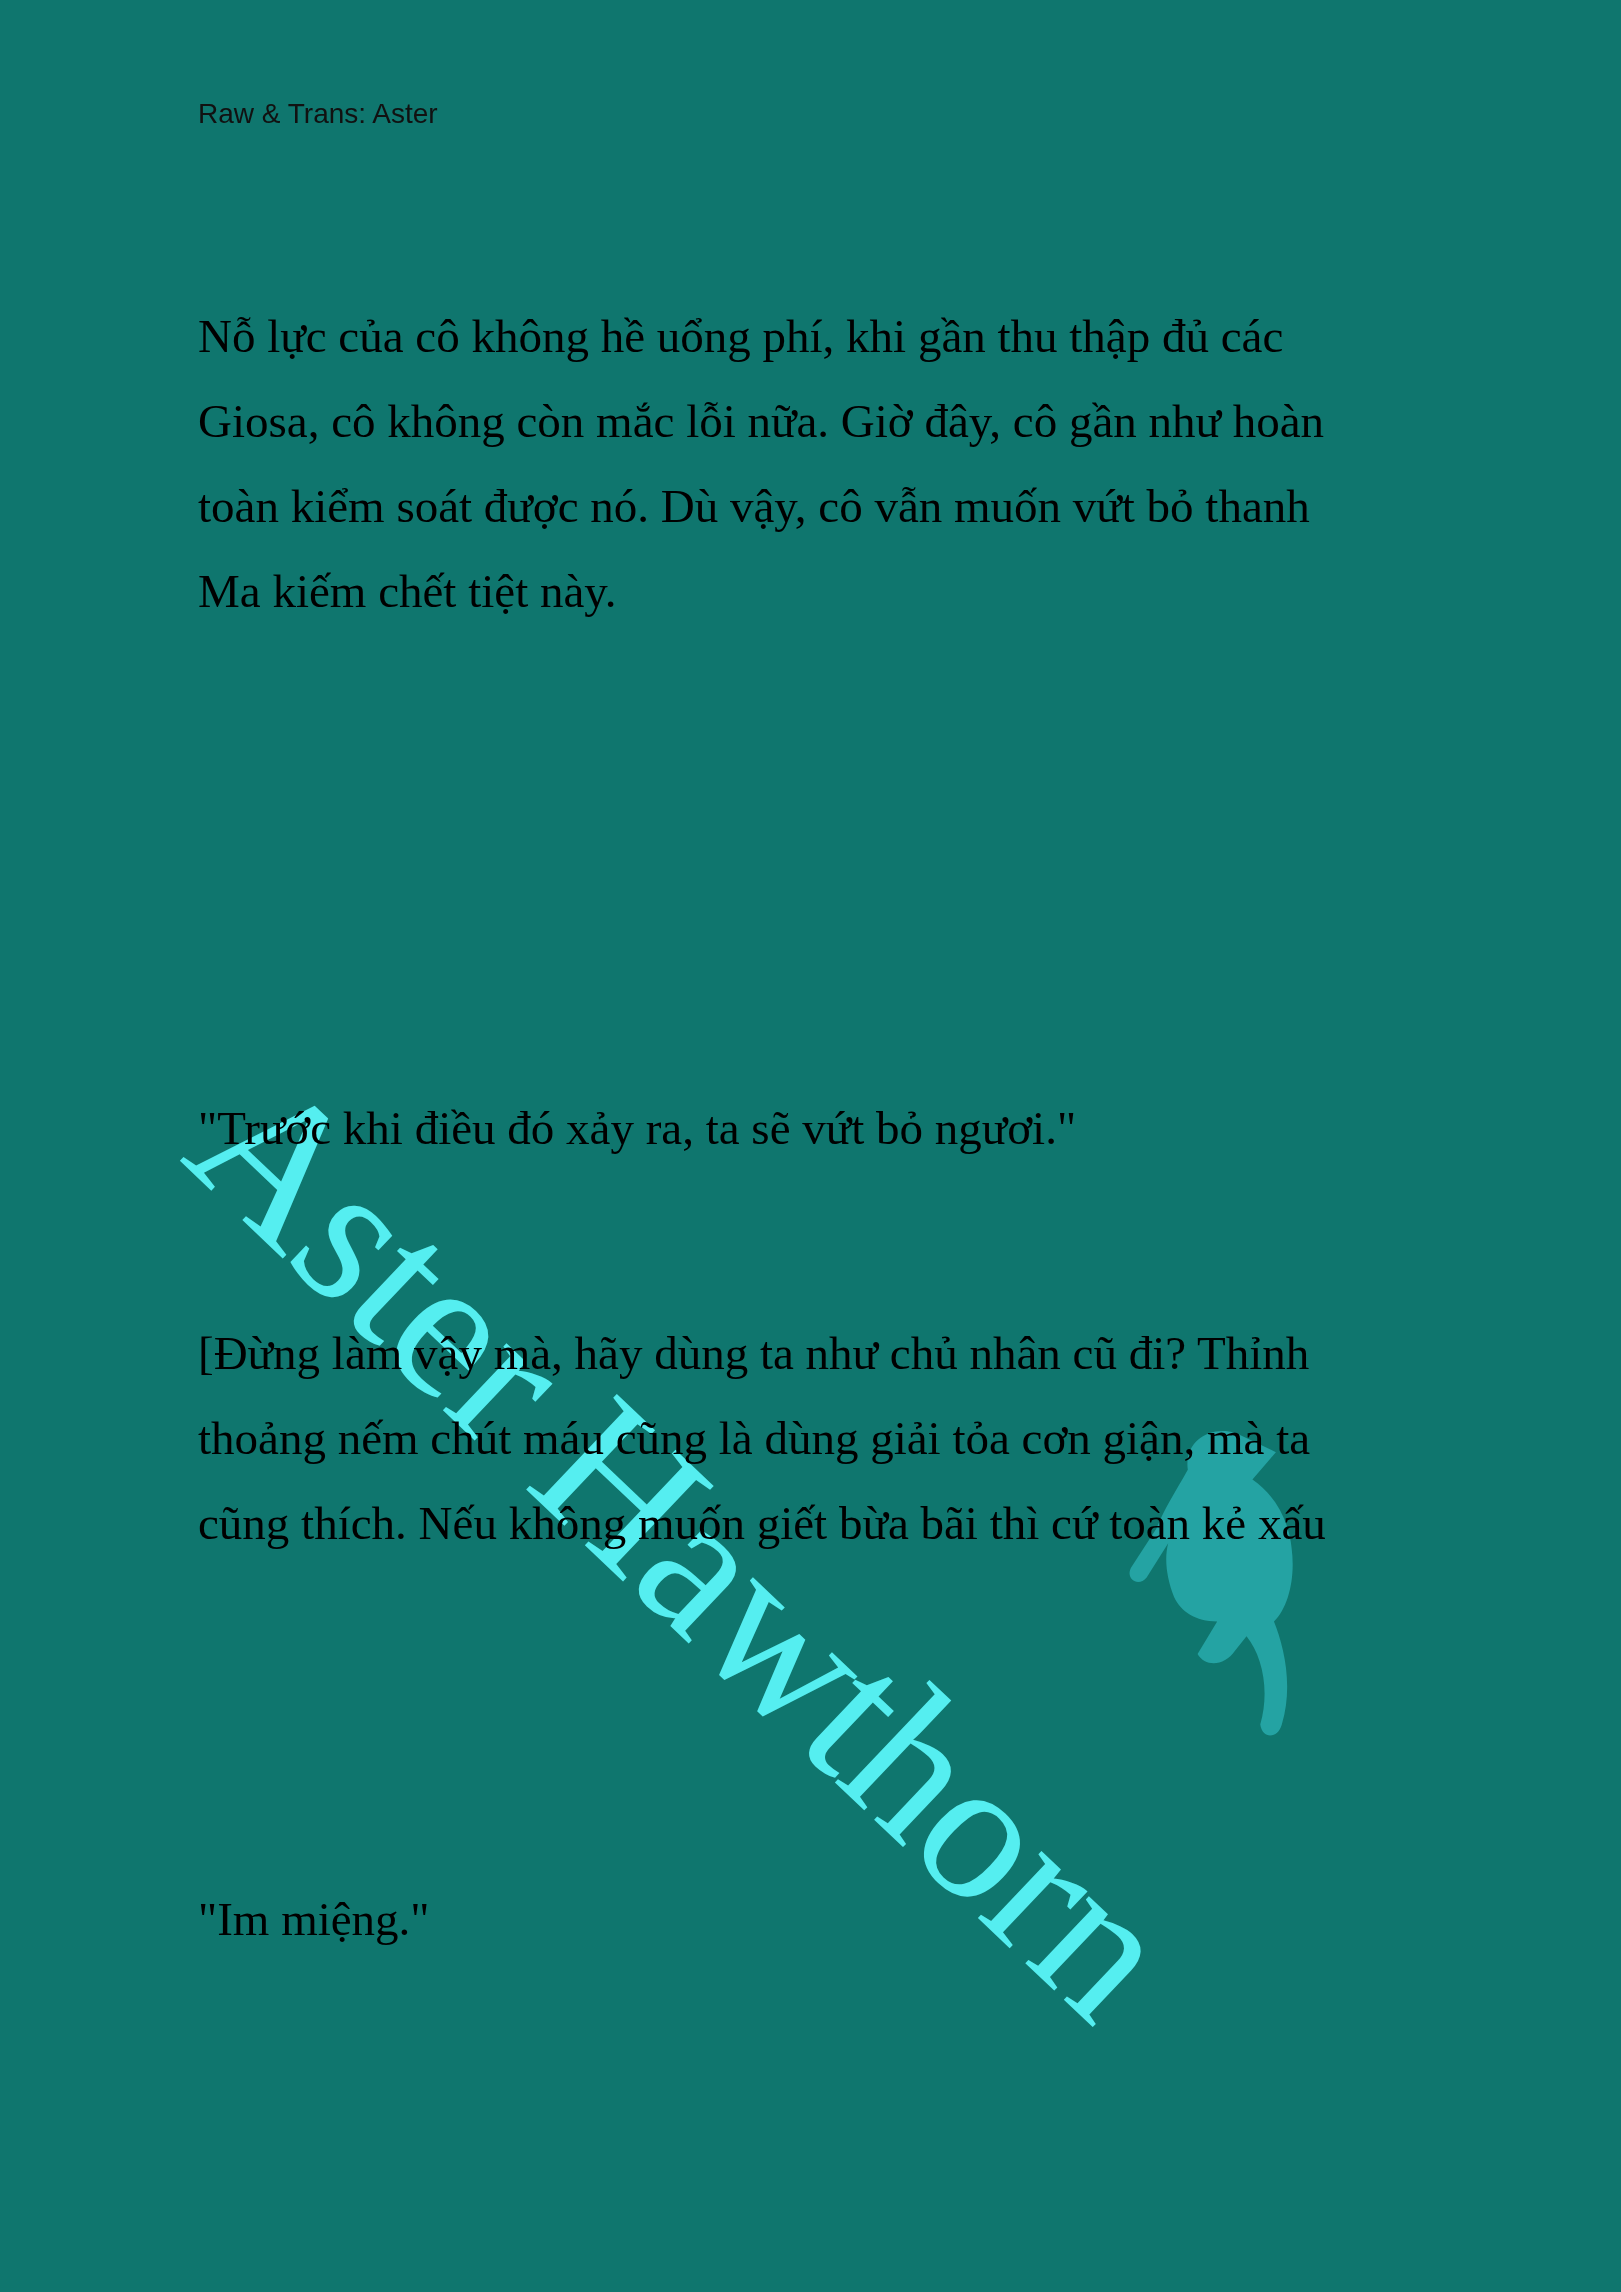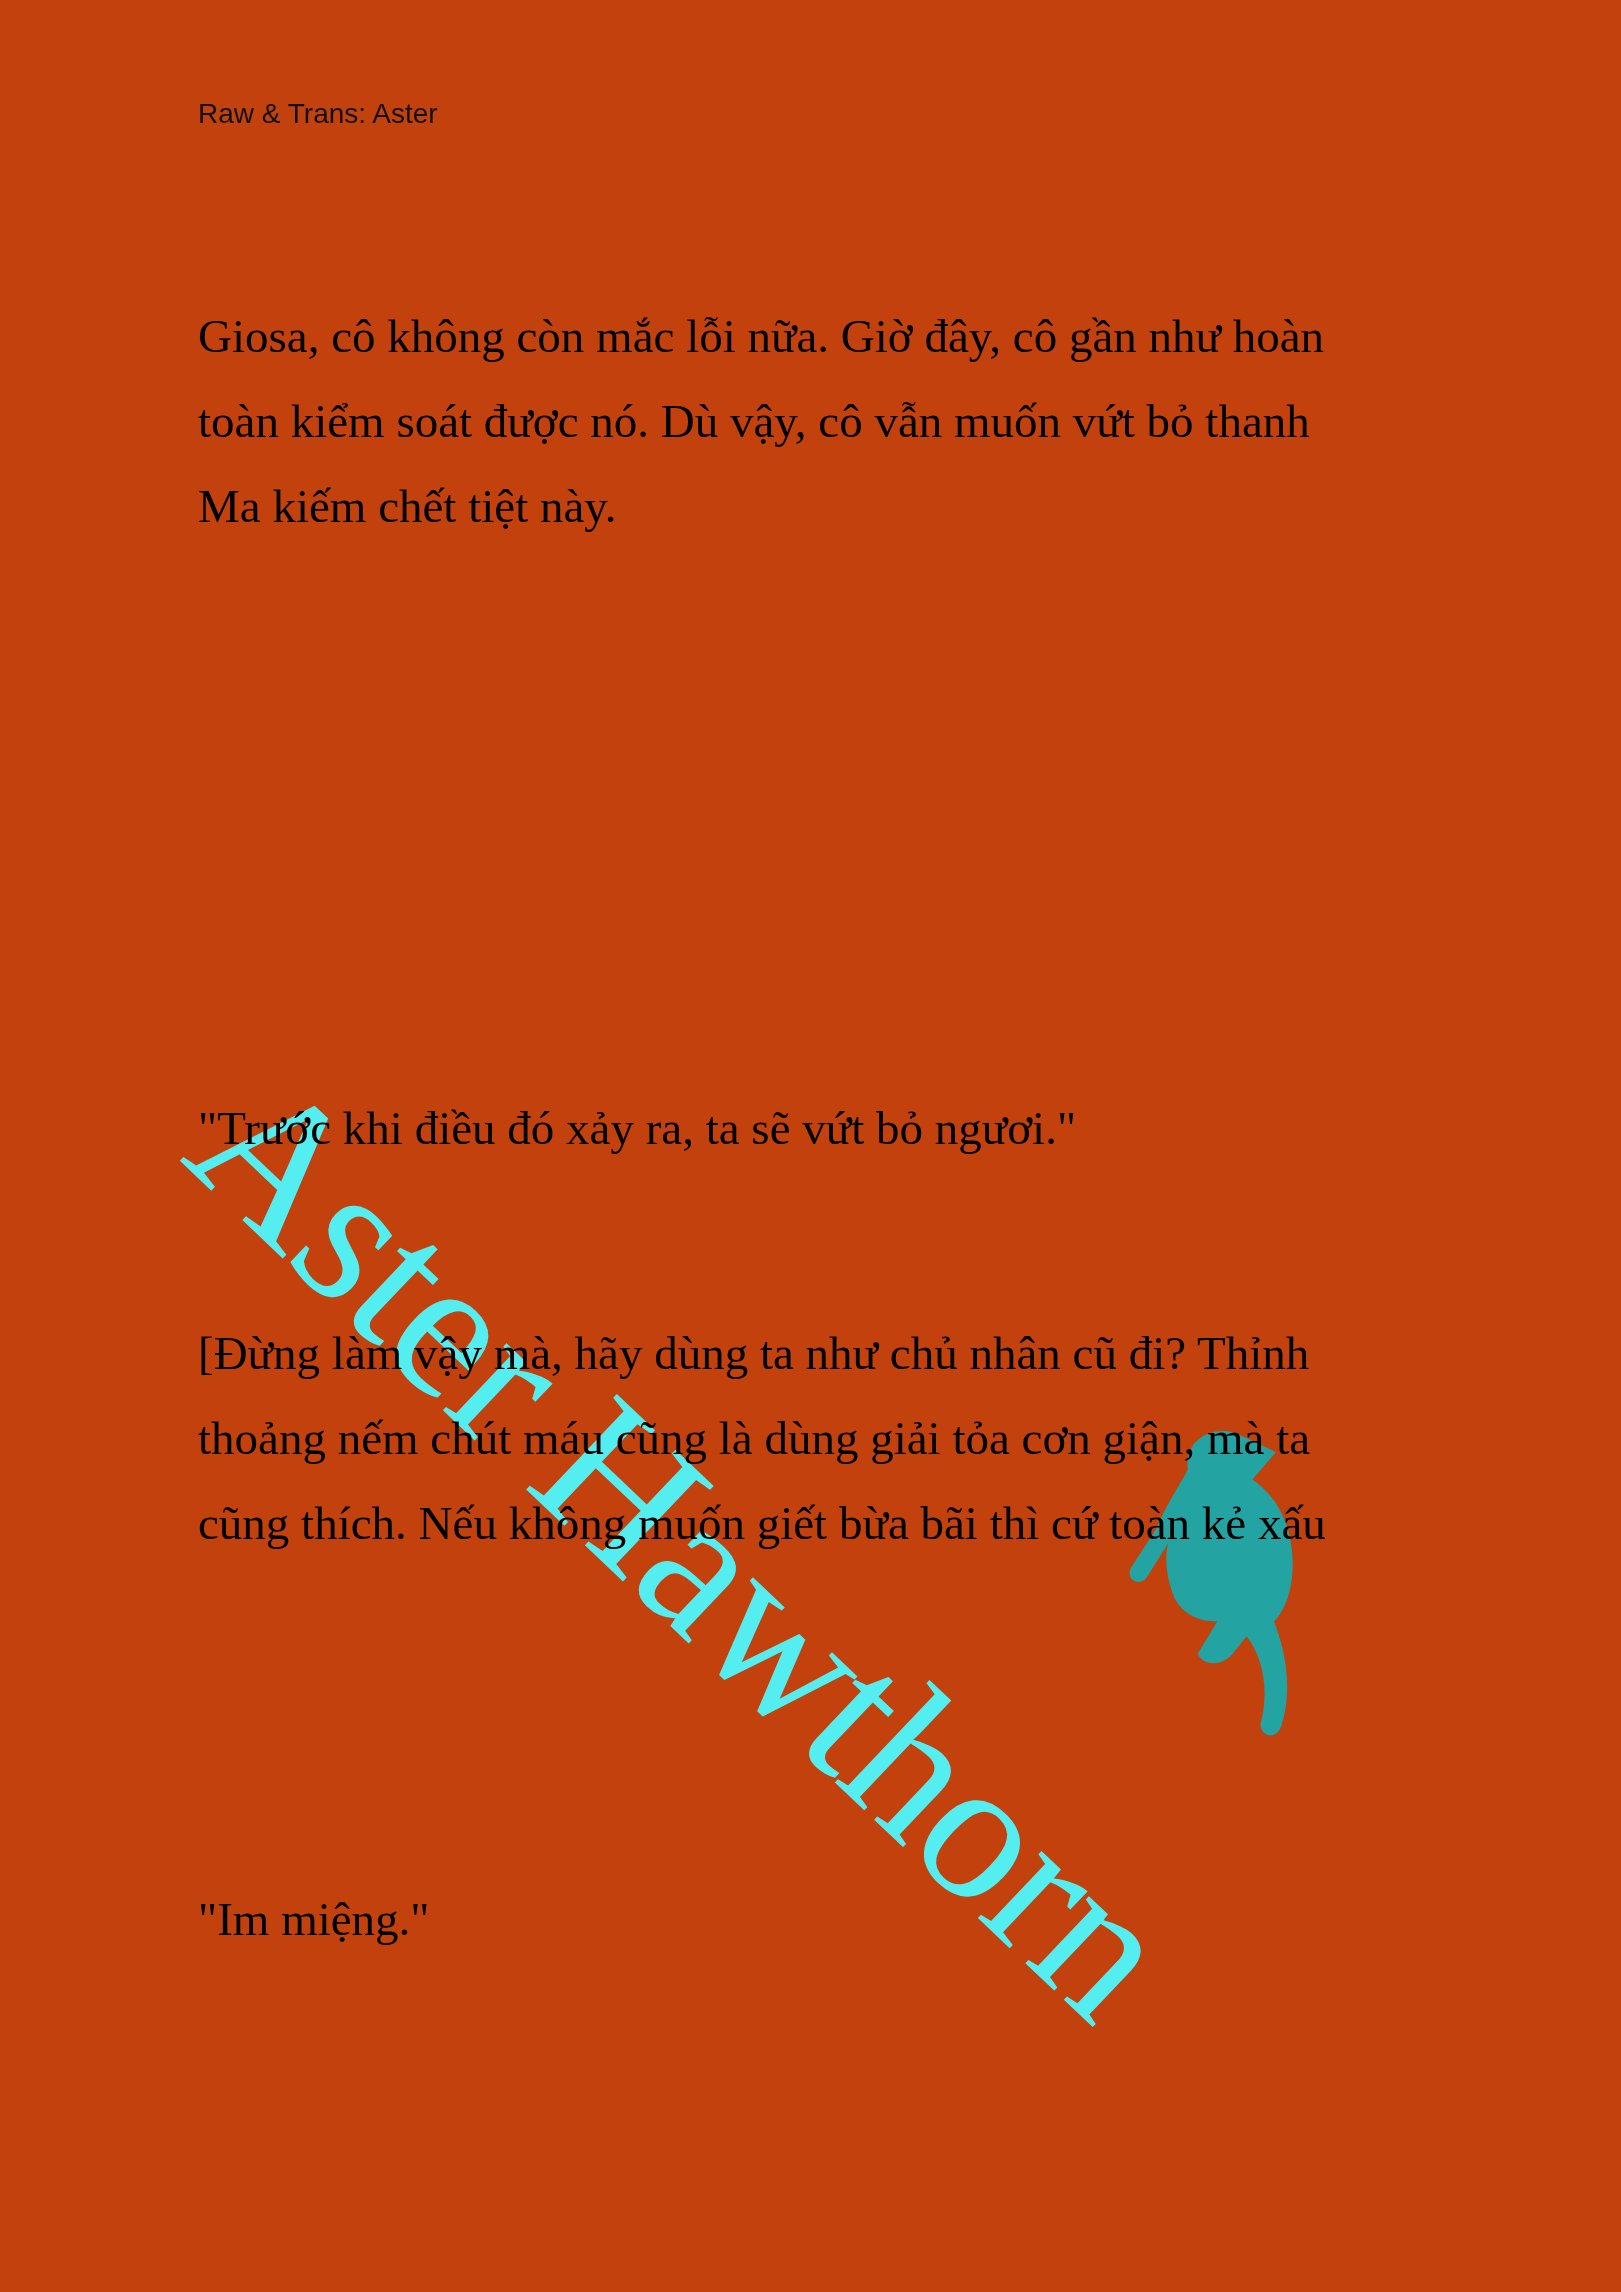--- a/index.html
+++ b/index.html
@@ -1,17 +1,17 @@
 <!DOCTYPE html>
 <html style="--wm-color: #55EEF0;"><head>
 <meta charset="utf-8">
 <style>
   html, body { margin: 0; padding: 0; background: #ffffff; }
   body { width: 1621px; height: 2293px; position: relative; overflow: hidden; }
-  .page { position: absolute; left: 0; top: 0; width: 1621px; height: 2293px; background: #c2410c; }
+  .page { position: absolute; left: 0; top: 0; width: 1621px; height: 2293px; background: #0f766e; }
   .header {
     position: absolute; left: 198px; top: 98px;
     font-family: "Liberation Sans", sans-serif; font-size: 28px; color: #111;
   }
   .para {
     position: absolute; left: 198px; width: 1274px;
     font-family: "Liberation Serif", serif; font-size: 47px; color: #000;
     line-height: 85px; margin: 0;
   }
   .para .line { display: block; white-space: nowrap; }
@@ -34,20 +34,21 @@
 
   <div class="watermark">Aster Hawthorn</div>
 
   <svg class="cat" viewBox="0 0 200 340">
     <g id="cat-shape" fill="#24A3A3">
       <path d="M62 60 C58 30 85 15 110 22 L152 42 L128 70 C150 85 165 110 168 140 C172 170 165 200 150 215 C160 240 170 280 158 320 C154 335 138 335 136 320 C146 285 138 250 122 230 L110 245 C100 260 80 262 72 248 L92 215 C70 215 55 205 48 190 C40 170 38 150 42 135 L20 170 C12 180 -2 172 4 160 L30 120 C38 100 48 85 62 60 Z"></path>
     </g>
   </svg>
 
   <div class="para" style="top:294px;">
+    <span class="line">Nỗ lực của cô không hề uổng phí, khi gần thu thập đủ các</span>
     <span class="line">Giosa, cô không còn mắc lỗi nữa. Giờ đây, cô gần như hoàn</span>
     <span class="line">toàn kiểm soát được nó. Dù vậy, cô vẫn muốn vứt bỏ thanh</span>
     <span class="line">Ma kiếm chết tiệt này.</span>
   </div>
 
 
   <div class="para" style="top:1086px;">
     <span class="line">"Trước khi điều đó xảy ra, ta sẽ vứt bỏ ngươi."</span>
   </div>
 

